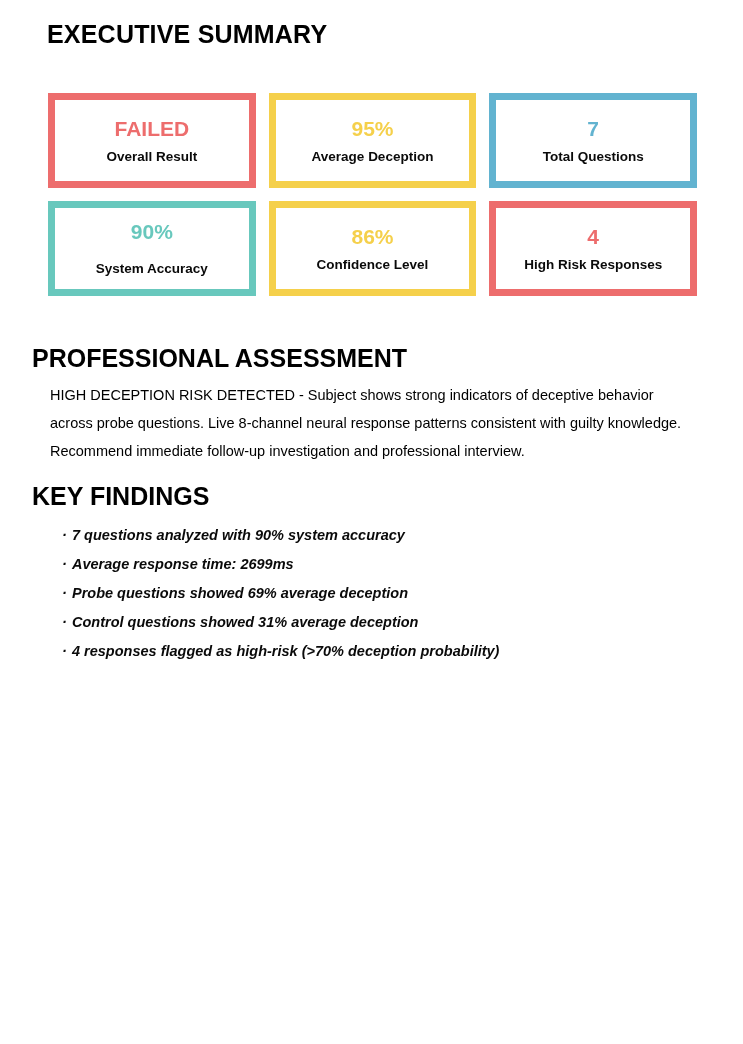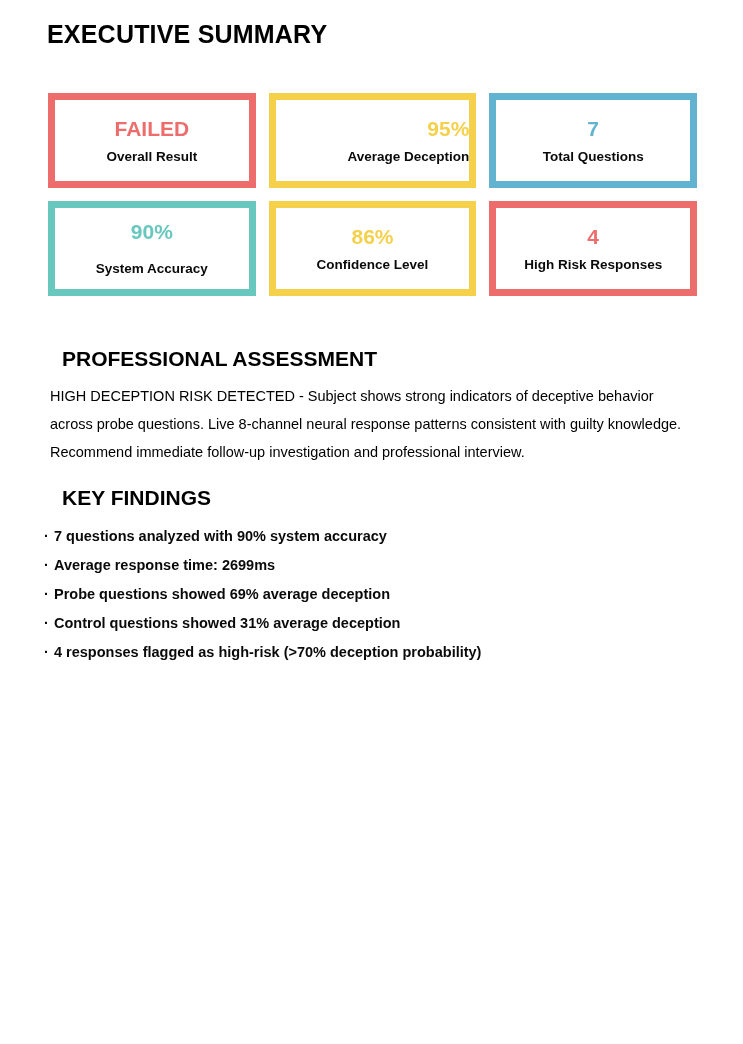--- a/index.html
+++ b/index.html
@@ -49,40 +49,41 @@
     font-weight: bold;
     line-height: 1;
   }
   .stat-label {
     font-size: 13.5px;
     font-weight: bold;
     color: #0a0a0a;
     line-height: 1;
   }
   .section-heading {
-    margin: 12px;
-    padding: 0 46px 0 50px;
-    font-size: 21px;
+    margin: 0;
+    padding: 0 46px 0 32px;
+    font-size: 25px;
     line-height: 23px;
     font-weight: bold;
     color: #000000;
   }
   .assessment-heading { margin-top: 51px; }
   .assessment-body {
     margin: 11px 46px 0 50px;
     font-size: 14.5px;
     line-height: 28px;
     font-weight: normal;
     color: #000000;
   }
   .findings-heading { margin-top: 20px; }
   .findings-list {
     list-style: none;
-    margin: 13px 46px 0 44px;
+    margin: 13px 46px 0 62px;
     padding: 0;
+    font-style: italic;
   }
   .findings-list li {
     font-size: 14.5px;
     line-height: 29px;
     font-weight: bold;
     color: #0a0a0a;
   }
   .bullet-char {
     display: inline-block;
     width: 10px;
@@ -100,21 +101,21 @@
 
 <div class="page">
 
   <h1 class="page-title">EXECUTIVE SUMMARY</h1>
 
   <div class="cards-grid" id="cards-grid">
       <div class="stat-card" style="border-color: rgb(237, 109, 109);">
         <div class="stat-value" style="color: rgb(237, 109, 109);">FAILED</div>
         <div class="stat-label">Overall Result</div>
       </div>
-      <div class="stat-card" style="border-color: rgb(245, 208, 75); align-items: flex-end;">
+      <div class="stat-card" style="border-color: rgb(245, 208, 75);">
         <div class="stat-value" style="color: rgb(245, 208, 75);">95%</div>
         <div class="stat-label">Average Deception</div>
       </div>
       <div class="stat-card" style="border-color: rgb(98, 179, 208);">
         <div class="stat-value" style="color: rgb(98, 179, 208);">7</div>
         <div class="stat-label">Total Questions</div>
       </div>
       <div class="stat-card" style="border-color: rgb(104, 200, 189); gap: 20px;">
         <div class="stat-value" style="color: rgb(104, 200, 189);">90%</div>
         <div class="stat-label">System Accuracy</div>

